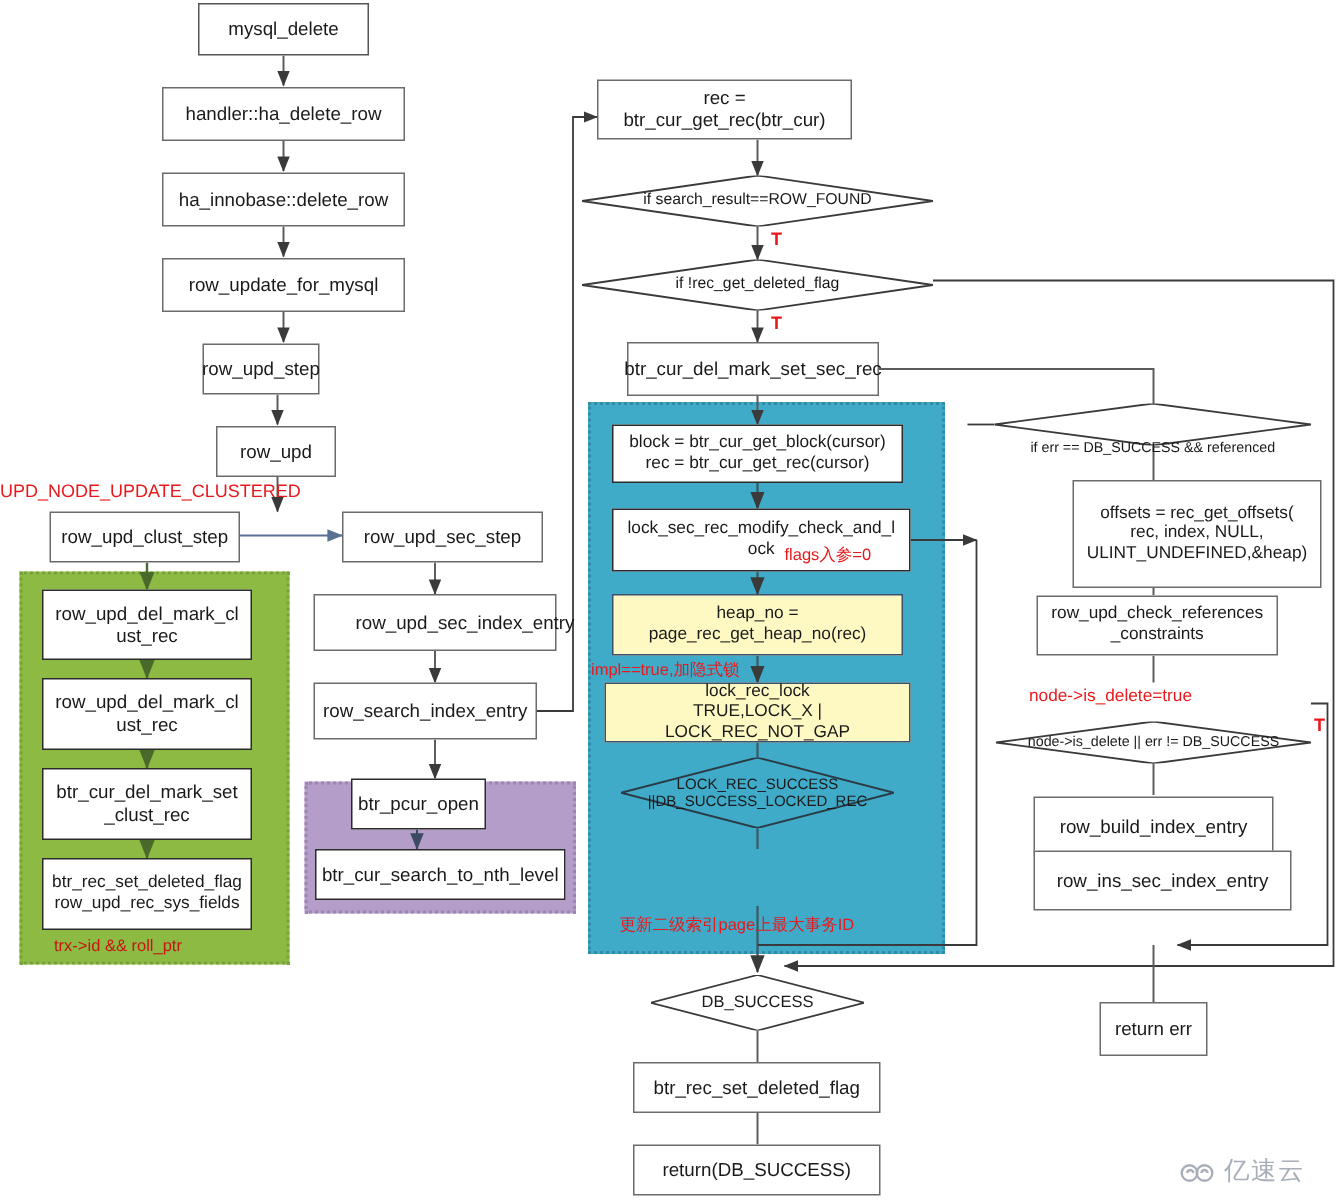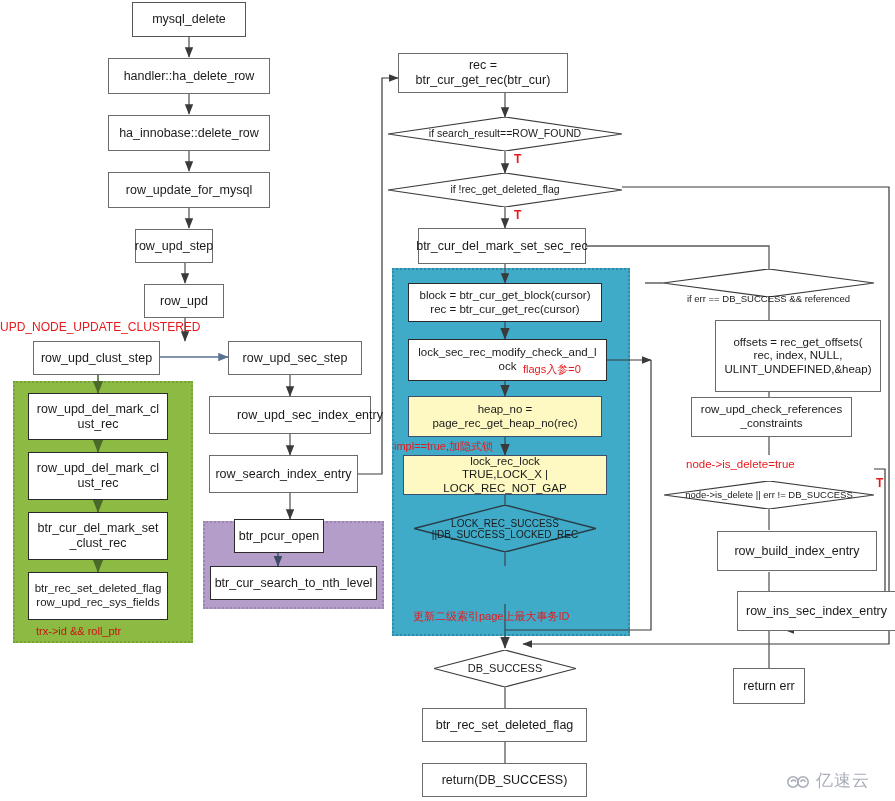--- a/index.html
+++ b/index.html
@@ -263,22 +263,22 @@
   <div class="note" style="left:686px;top:458px;font-size:11.5px;">node-&gt;is_delete=true</div>
 
   <div class="dia" style="left:664px;top:481px;width:210px;height:28px;">
     <svg width="210" height="28">
         <polygon points="0,14 105,0 210,14 105,28" fill="#ffffff" stroke="#3a3a3a" stroke-width="1.2"></polygon>
       </svg>
     <div class="dtext" style="font-size:9.5px;">node-&gt;is_delete || err != DB_SUCCESS</div>
   </div>
   <div class="tflag" style="left:876px;top:476px;">T</div>
 
-  <div class="node" style="left:689px;top:531px;width:160px;height:40px;margin-left:28px;">row_build_index_entry</div>
-  <div class="node" style="left:689px;top:591px;width:159px;height:40px;margin-left:48px;">row_ins_sec_index_entry</div>
+  <div class="node" style="left:689px;top:531px;width:160px;height:40px;">row_build_index_entry</div>
+  <div class="node" style="left:689px;top:567px;width:172px;height:40px;">row_ins_sec_index_entry</div>
   <div class="node" style="left:733px;top:668px;width:72px;height:36px;">return err</div>
 
   <div class="wm" style="left:786px;top:769px;">
     <span>
       <svg width="26" height="16" viewBox="0 0 26 16">
         <g fill="none" stroke="#9aa0ad" stroke-width="1.6">
           <circle cx="7" cy="9" r="5.2"></circle>
           <circle cx="17" cy="9" r="5.2"></circle>
           <path d="M5.5,9 a2,2 0 0 1 4,0"></path>
           <path d="M15,9 a2,2 0 0 1 4,0"></path>

